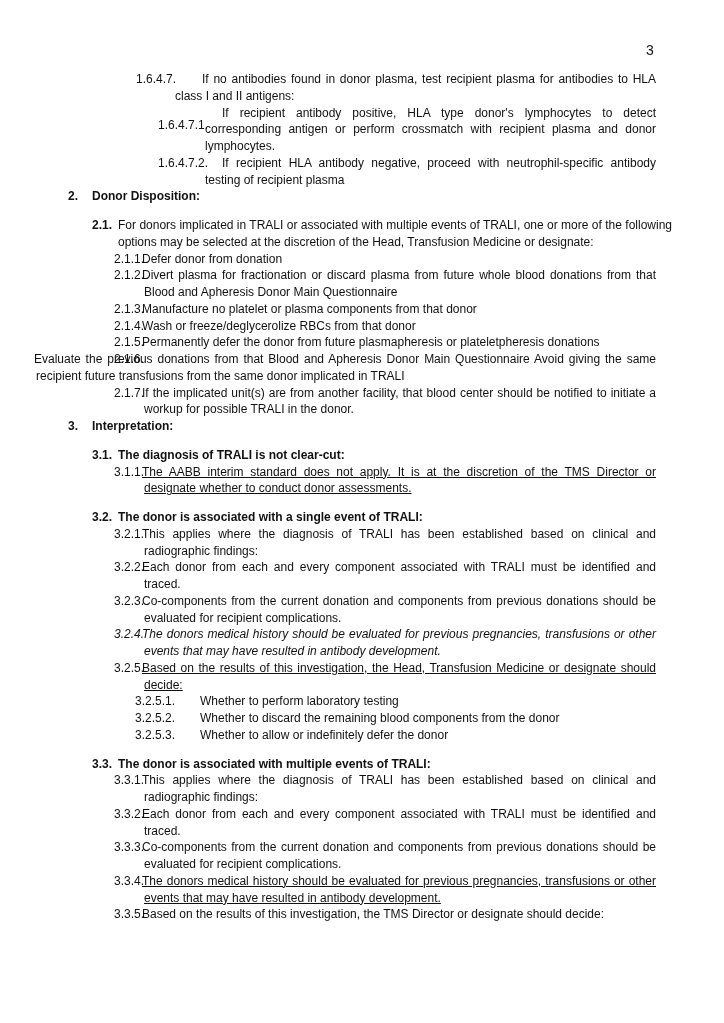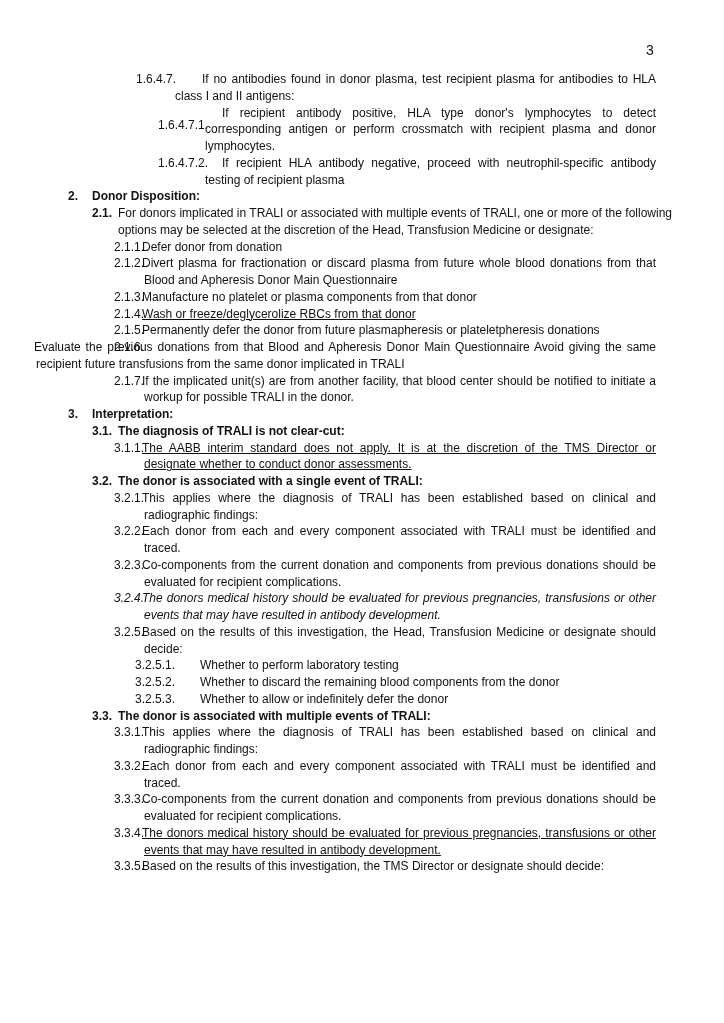--- a/index.html
+++ b/index.html
@@ -6,21 +6,21 @@
   body { width: 724px; height: 1023px; position: relative; overflow: hidden;
          font-family: "Liberation Sans", sans-serif; color: #111111; }
   .page { position: absolute; left: 0; top: 0; width: 724px; height: 1023px; background: #fff; }
   .page-number { position: absolute; left: 646px; top: 42px; font-size: 14px; }
   .body { position: absolute; left: 0; top: 71px; width: 724px; font-size: 12px; line-height: 16.75px; }
   .item { position: relative; text-align: justify; }
   .item .num { position: absolute; }
   .bold { font-weight: bold; }
   .l-h { padding-left: 92px; }
   .l-h .num { left: 68px; }
-  .l-2 { padding-left: 118px; padding-right: 52px; }
+  .l-2 { padding-left: 118px; padding-right: 52px; margin-top: 12px; }
   .l-2 .num { left: 92px; }
   .l-3 { padding-left: 144px; text-indent: -2px; padding-right: 68px; }
   .l-3 .num { left: 114px; text-indent: 0; }
   .l-4 { padding-left: 175px; padding-right: 68px; }
   .l-4 .num { left: 136px; }
   .l-5 { padding-left: 205px; padding-right: 68px; }
   .l-5 .num { left: 158px; }
   .l-4s { padding-left: 200px; padding-right: 56px; }
   .l-4s .num { left: 135px; }
 </style>
@@ -58,21 +58,21 @@
       <span>Defer donor from donation</span>
     </div>
     <div class="item l-3" style="text-indent:-2px;">
       <span class="num">2.1.2.</span>
       <span>Divert plasma for fractionation or discard plasma from future whole blood donations from that Blood and Apheresis Donor Main Questionnaire</span>
     </div>
     <div class="item l-3" style="text-indent:-2px;">
       <span class="num">2.1.3.</span>
       <span>Manufacture no platelet or plasma components from that donor</span>
     </div>
-    <div class="item l-3" style="text-indent:-2px;text-decoration:underline;">
+    <div class="item l-3" style="text-indent:-2px;">
       <span class="num">2.1.4.</span>
       <span>Wash or freeze/deglycerolize RBCs from that donor</span>
     </div>
     <div class="item l-3" style="text-indent:-2px;">
       <span class="num">2.1.5.</span>
       <span>Permanently defer the donor from future plasmapheresis or plateletpheresis donations</span>
     </div>
     <div class="item l-3" style="text-indent:-2px;padding-left:36px;">
       <span class="num">2.1.6.</span>
       <span>Evaluate the previous donations from that Blood and Apheresis Donor Main Questionnaire  Avoid giving the same recipient future transfusions from the same donor implicated in TRALI</span>
@@ -107,21 +107,21 @@
       <span>Each donor from each and every component associated with TRALI must be identified and traced.</span>
     </div>
     <div class="item l-3" style="text-indent:-2px;">
       <span class="num">3.2.3.</span>
       <span>Co-components from the current donation and components from previous donations should be evaluated for recipient complications.</span>
     </div>
     <div class="item l-3" style="text-indent:-2px;font-style:italic;">
       <span class="num">3.2.4.</span>
       <span>The donors medical history should be evaluated for previous pregnancies, transfusions or other events that may have resulted in antibody development.</span>
     </div>
-    <div class="item l-3" style="text-indent:-2px;">
+    <div class="item l-3" style="text-indent:-2px;text-decoration:underline;">
       <span class="num">3.2.5.</span>
       <span>Based on the results of this investigation, the Head, Transfusion Medicine or designate should decide:</span>
     </div>
     <div class="item l-4s">
       <span class="num">3.2.5.1.</span>
       <span>Whether to perform laboratory testing</span>
     </div>
     <div class="item l-4s">
       <span class="num">3.2.5.2.</span>
       <span>Whether to discard the remaining blood components from the donor</span>

